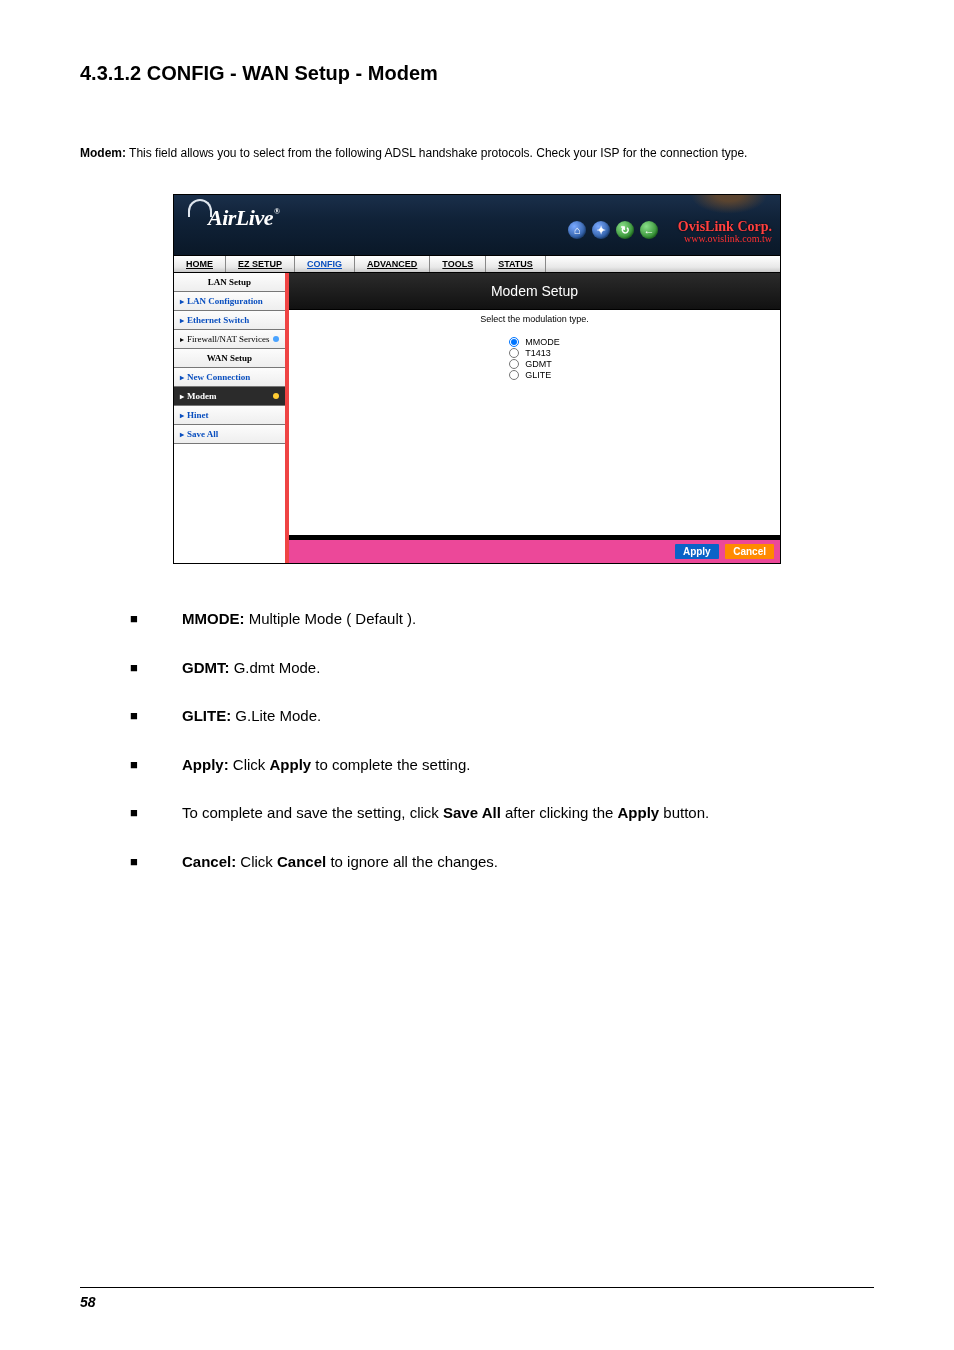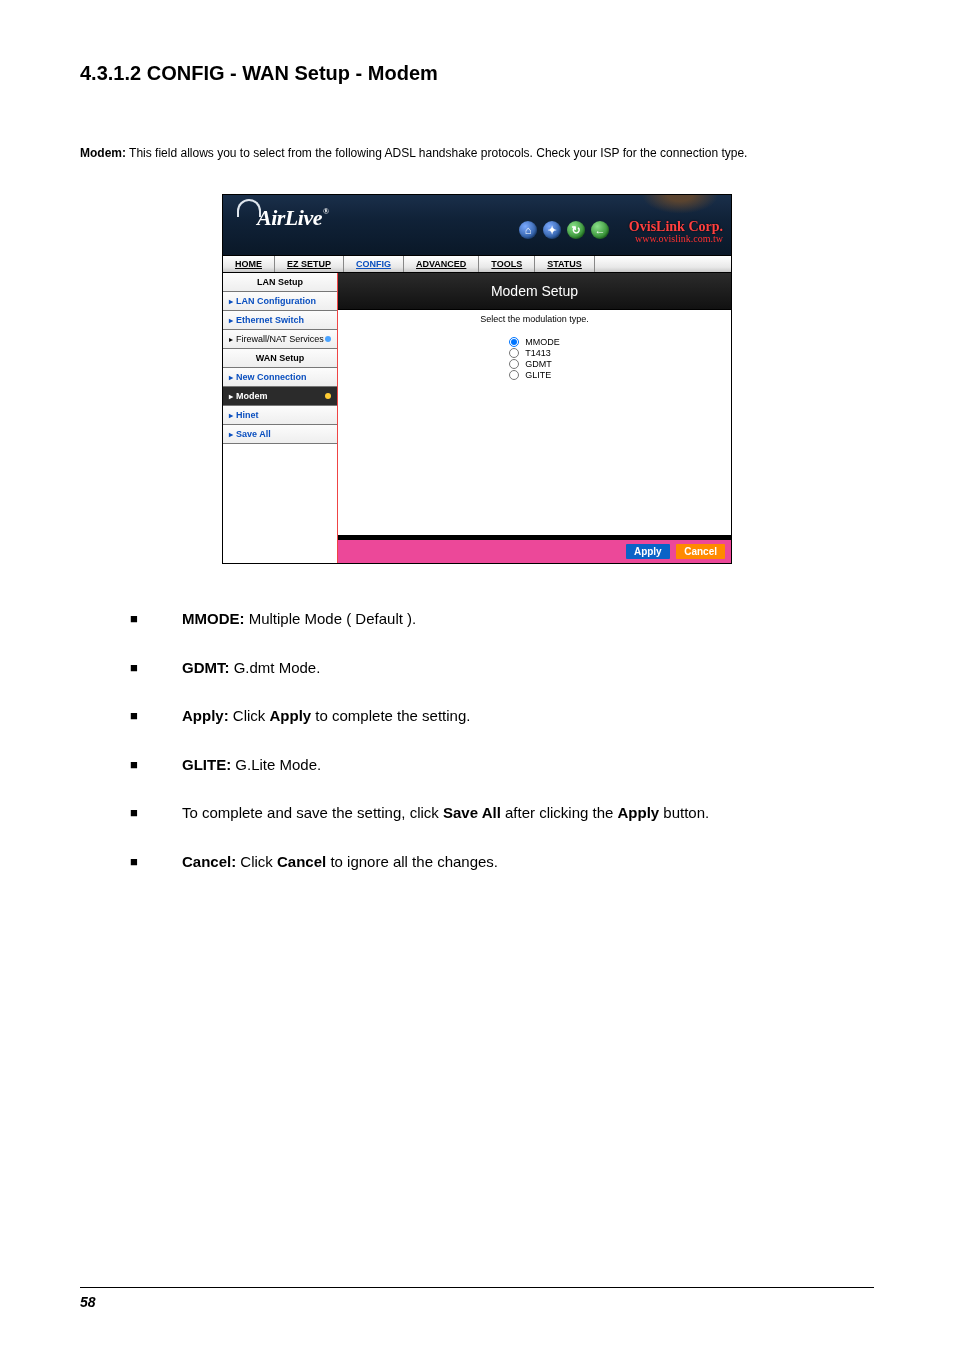--- a/index.html
+++ b/index.html
@@ -3,41 +3,41 @@
 <meta charset="utf-8">
 <style>
   * { box-sizing: border-box; margin: 0; padding: 0; }
   html, body { width: 954px; height: 1350px; font-family: Arial, Helvetica, sans-serif; background: #fff; color: #000; }
   .page { padding: 62px 80px 0 80px; position: relative; height: 100%; }
   .section-title { font-size: 20px; font-weight: bold; margin-bottom: 56px; }
   .intro { font-size: 12px; line-height: 2.1; margin-bottom: 28px; }
   .intro b { font-weight: bold; }
 
   
-  .router-ui { width: 510px; margin: 0 auto 44px auto; border: 1px solid #000; font-size: 9px; color: #000; }
+  .router-ui { width: 608px; margin: 0 auto 44px auto; border: 1px solid #000; font-size: 9px; color: #000; }
   .ru-banner { height: 60px; background: linear-gradient(#1a2f4a 0%, #102238 40%, #0a1828 100%); position: relative; color: #fff; }
   .ru-logo { position: absolute; left: 14px; top: 10px; display: flex; align-items: flex-end; }
   .ru-logo-arc { width: 24px; height: 18px; border: 2px solid #dfe6ee; border-bottom: none; border-radius: 18px 18px 0 0; margin-right: -4px; position: relative; top: -14px; }
   .ru-logo-text { font-family: "Times New Roman", serif; font-style: italic; font-weight: bold; font-size: 22px; letter-spacing: -0.5px; }
   .ru-logo-text sup { font-size: 8px; vertical-align: top; position: relative; top: 2px; left: 1px; }
   .ru-icons { position: absolute; right: 122px; top: 26px; display: flex; gap: 6px; }
   .ru-icon-circle { width: 18px; height: 18px; border-radius: 50%; display: flex; align-items: center; justify-content: center; box-shadow: inset -1px -1px 2px rgba(0,0,0,0.3); }
   .ic-blue { background: radial-gradient(circle at 35% 30%, #7aa9ff, #0b3a7a); }
   .ic-green { background: radial-gradient(circle at 35% 30%, #8ae08a, #0b6a0b); }
   .ru-gears { color: #fff; font-size: 11px; font-weight: bold; }
   .ru-corp { position: absolute; right: 8px; top: 24px; font-family: "Times New Roman", serif; text-align: right; }
   .ru-corp-name { color: #ff4040; font-weight: bold; font-size: 14px; text-shadow: 0 0 2px #000; }
   .ru-corp-url { color: #ff3030; font-size: 10px; margin-top: -2px; }
   .ru-man { position: absolute; right:6px; top:0; width:90px; height:22px; background: radial-gradient(ellipse at 50% 0%, #6b4a2a 20%, rgba(0,0,0,0) 60%); opacity:0.8;}
   .ru-tabs { height: 18px; background: linear-gradient(#fff, #e8e8e8 70%, #c8c8c8); display: flex; border-top: 1px solid #000; border-bottom: 1px solid #000; }
   .ru-tab { padding: 3px 12px; font-weight: bold; font-size: 9px; color: #000; border-right: 1px solid #888; cursor: pointer; text-decoration: underline; }
   .ru-tab.active { color: #0a4fbf; }
   .ru-tabs-spacer { flex: 1; }
   .ru-body { display: flex; min-height: 290px; }
-  .ru-sidebar { width: 115px; display: flex; flex-direction: column; border-right: 1px solid #ef4444; }
+  .ru-sidebar { width: 115px; display: flex; flex-direction: column; border-right: 4px solid #ef4444; font-family: Liberation Serif, serif; }
   .ru-side-item { padding: 4px 6px; border-bottom: 1px solid #777; background: linear-gradient(#fcfcfc, #eee); font-size: 9px; color: #000; display: flex; align-items: center; cursor: pointer; }
   .ru-side-item .arrow { color: #0a4fbf; margin-right: 3px; font-size: 8px; }
   .ru-side-item .arrow-black { color: #000; margin-right: 3px; font-size: 8px; }
   .ru-side-item.header { justify-content: center; font-weight: bold; color: #000; }
   .ru-side-item.blue-text { color: #0a4fbf; font-weight: bold; }
   .ru-side-item.dark { background: #2b2b2b; color: #fff; font-weight: bold; }
   .ru-side-dot-blue { width: 6px; height: 6px; background:#4aa3ff; border-radius:50%; margin-left:auto; }
   .ru-side-dot-yellow { width: 6px; height: 6px; background:#ffcc33; border-radius:50%; margin-left:auto; }
   .ru-side-fill { flex:1; background:#fff; }
   .ru-main { flex: 1; display: flex; flex-direction: column; }
@@ -180,22 +180,22 @@
           <span class="ru-btn apply">Apply</span>
           <span class="ru-btn cancel">Cancel</span>
         </div>
       </div>
     </div>
   </div>
 
   <ul class="bullets" id="bullets">
       <li><b>MMODE:</b> Multiple Mode ( Default ).</li>
       <li><b>GDMT:</b> G.dmt Mode.</li>
+      <li><b>GLITE:</b> G.Lite Mode.</li>
       <li><b>Apply:</b> Click <b>Apply</b> to complete the setting.</li>
-      <li><b>GLITE:</b> G.Lite Mode.</li>
       <li>To complete and save the setting, click <b>Save All</b> after clicking the <b>Apply</b> button.</li>
       <li><b>Cancel:</b> Click <b>Cancel</b> to ignore all the changes.</li>
     </ul>
 
   <div class="foot">
     <div class="foot-page">58</div>
   </div>
 </div>
 
 </body></html>

